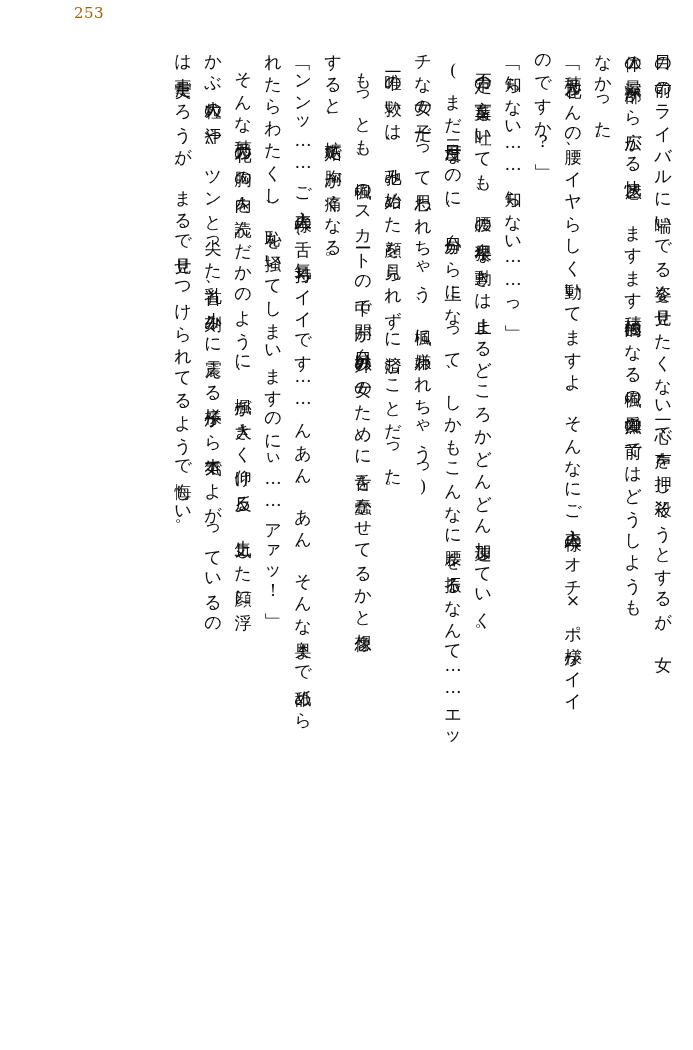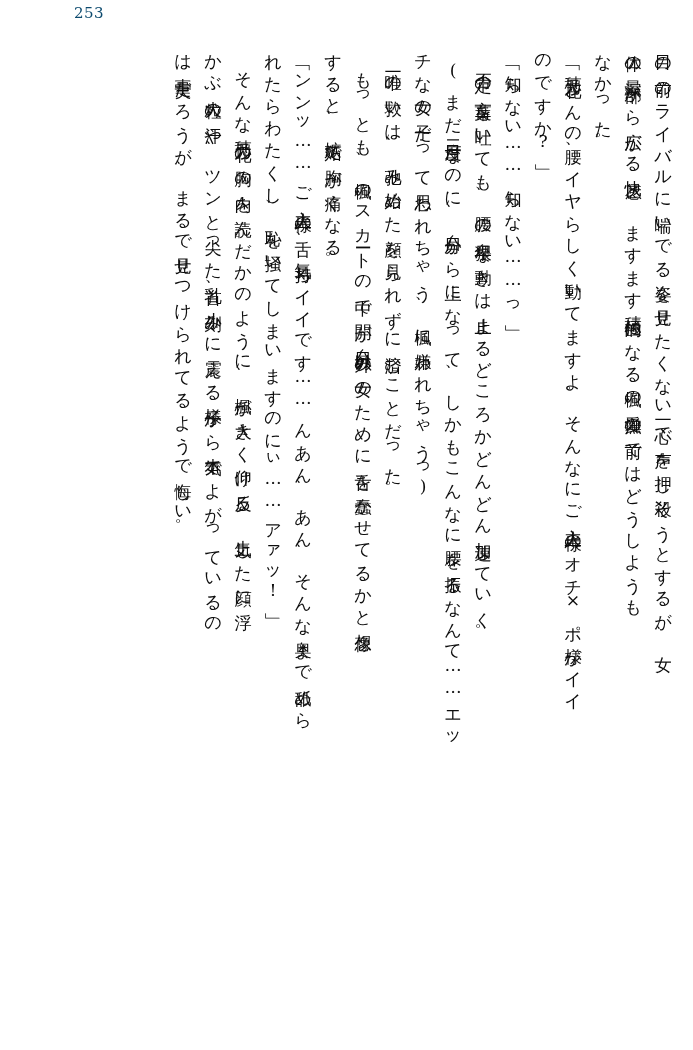--- a/index.html
+++ b/index.html
@@ -21,21 +21,21 @@
     box-sizing: border-box;
     background: #ffffff;
   }
   .page-number {
     position: absolute;
     top: 4px;
     left: 74px;
     font-size: 15px;
     letter-spacing: 0.5px;
     font-family: "DejaVu Serif", "Liberation Serif", serif;
-    color: #0c4a6e;
+    color: #a16207;
   }
   .text-body {
     position: absolute;
     top: 42px;
     left: 40px;
     right: 22px;
     height: 980px;
     display: flex;
     flex-direction: row-reverse;
     justify-content: flex-start;

